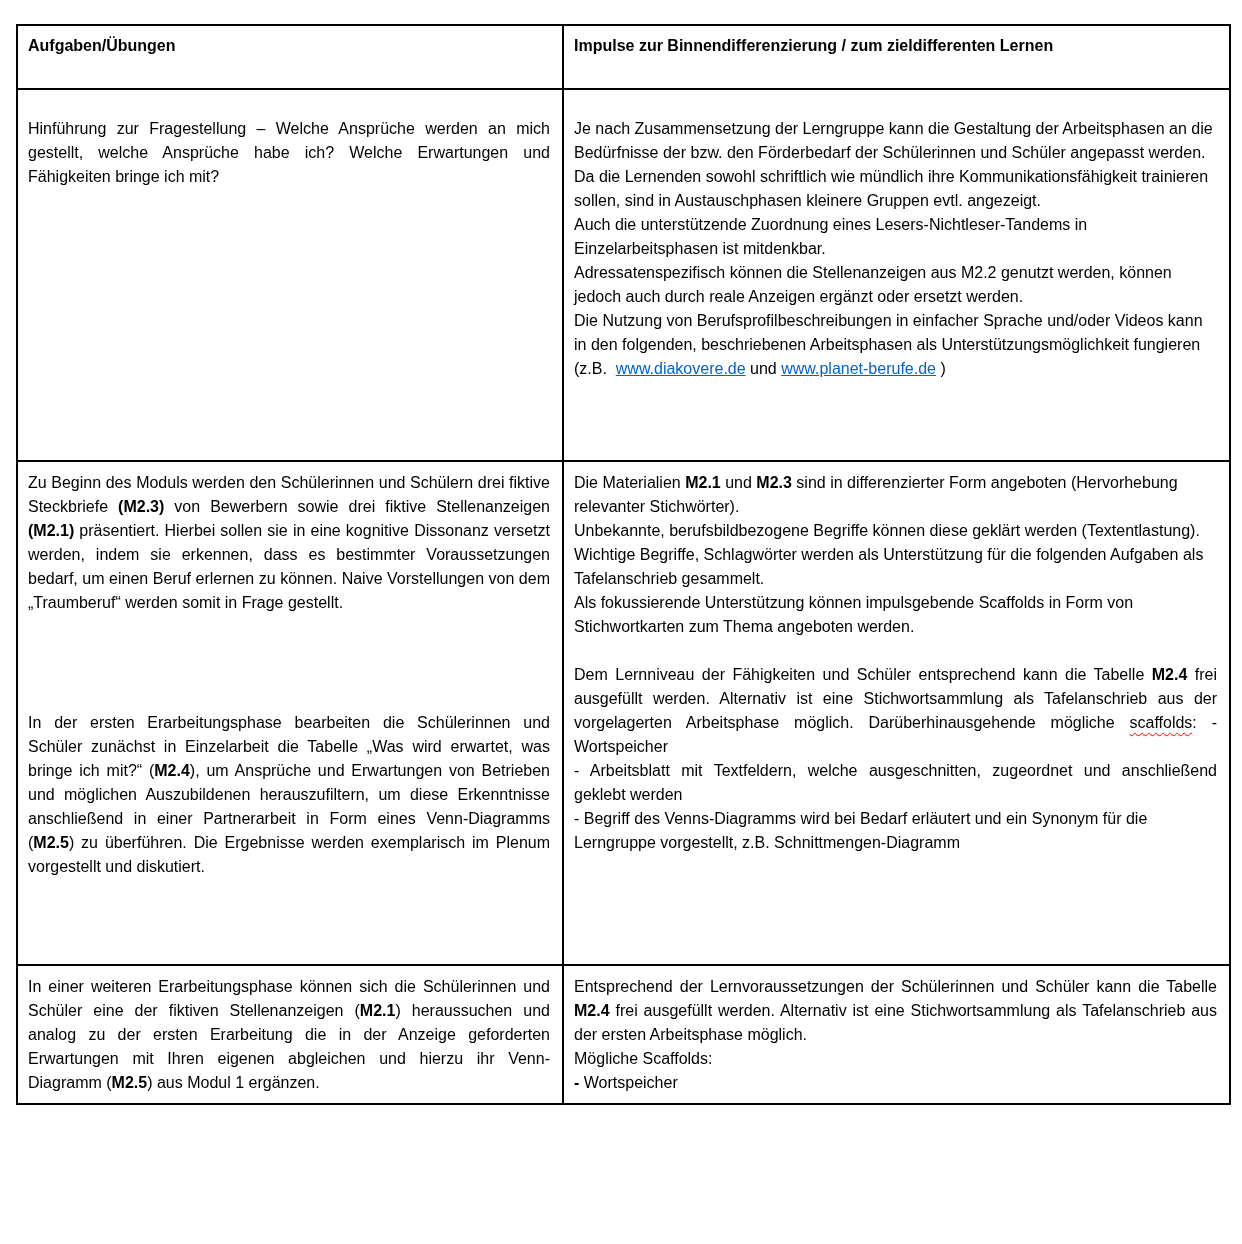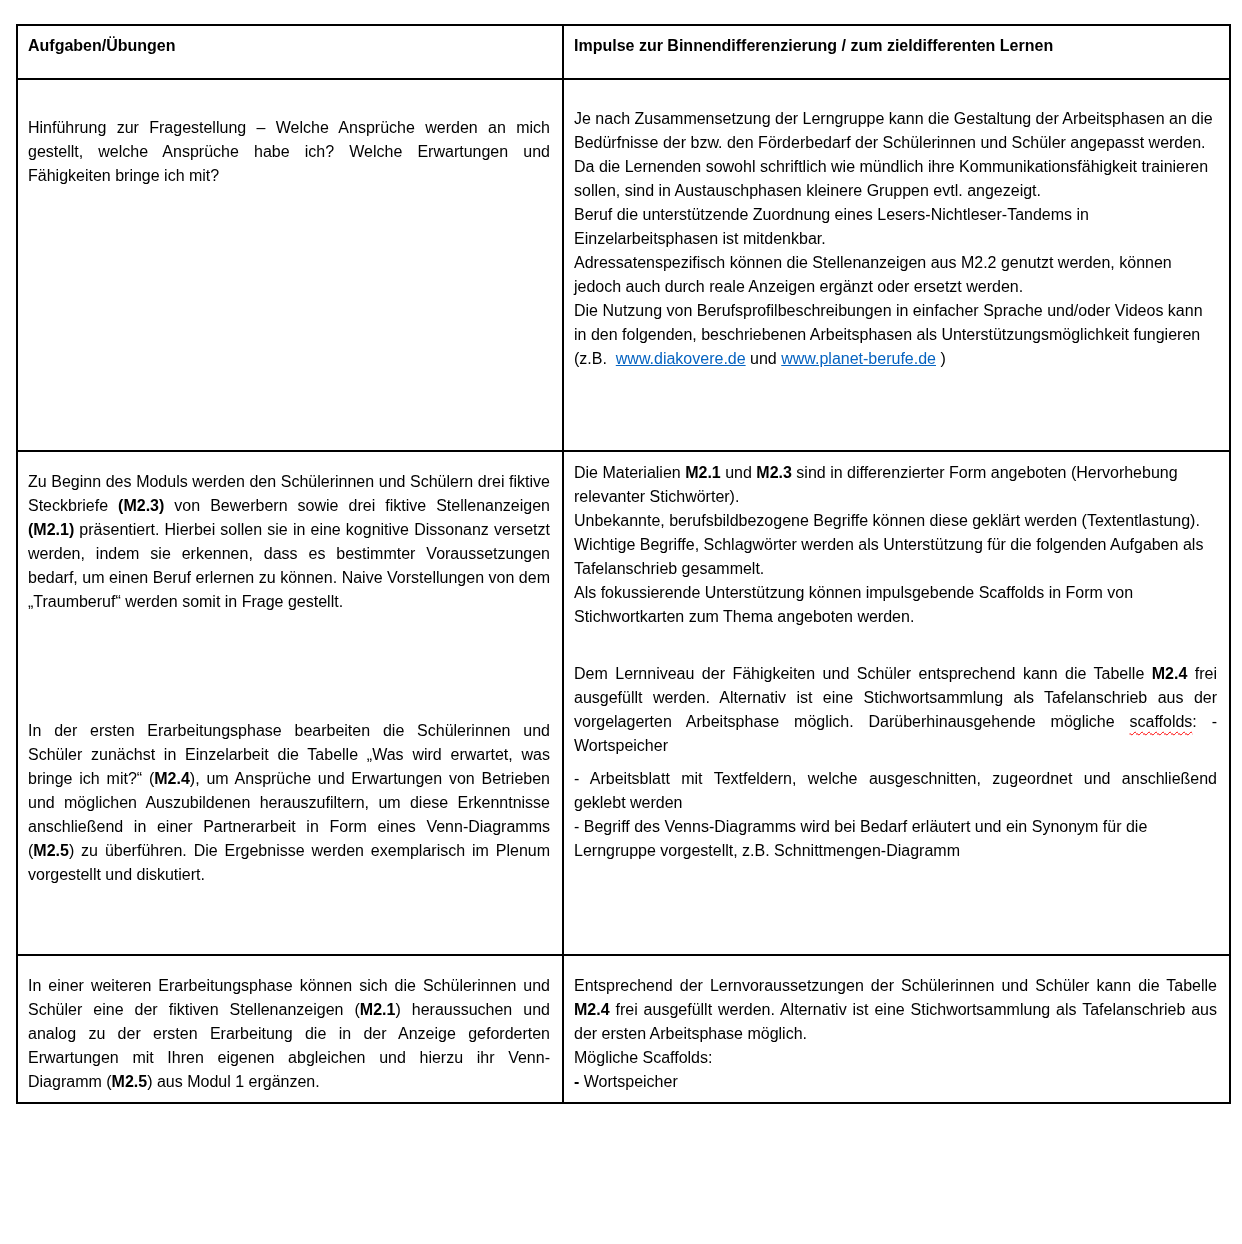--- a/index.html
+++ b/index.html
@@ -32,21 +32,21 @@
     line-height:24px;
     overflow:hidden;
   }
   .doc-table th{
     text-align:left;
     font-weight:bold;
     padding-top:8px;
   }
   td.pad-extra{padding-top:27px;}
   .para{margin:0;}
-  .para.justify{text-align:justify;margin-top:9px;}
+  .para.justify{text-align:justify;}
   .para.empty{min-height:24px;}
   .b{font-weight:bold;}
   .link{
     color:var(--link);
     text-decoration:underline;
     cursor:pointer;
   }
   .misspelled{
     text-decoration:underline;
     text-decoration-style:wavy;
@@ -57,33 +57,33 @@
 </style>
 </head>
 <body>
 
 <table class="doc-table">
   <colgroup>
     <col style="width:546px">
     <col style="width:667px">
   </colgroup>
   <thead>
-    <tr style="height:54px">
+    <tr style="height:64px">
       <th>Aufgaben/Übungen</th>
       <th>Impulse zur Binnendifferenzierung / zum zieldifferenten Lernen</th>
     </tr>
   </thead>
   <tbody>
       <tr style="height: 372px;">
         <td class="pad-extra">
           <p class="para justify"><span>Hinführung zur Fragestellung – Welche Ansprüche werden an mich gestellt, welche Ansprüche habe ich? Welche Erwartungen und Fähigkeiten bringe ich mit?</span></p>
         </td>
         <td class="pad-extra">
           <p class="para"><span>Je nach Zusammensetzung der Lerngruppe kann die Gestaltung der Arbeitsphasen an die Bedürfnisse der bzw. den Förderbedarf der Schülerinnen und Schüler angepasst werden. Da die Lernenden sowohl schriftlich wie mündlich ihre Kommunikationsfähigkeit trainieren sollen, sind in Austauschphasen kleinere Gruppen evtl. angezeigt.</span></p>
-          <p class="para"><span>Beruf die unterstützende Zuordnung eines Lesers-Nichtleser-Tandems in Einzelarbeitsphasen ist mitdenkbar.</span></p>
+          <p class="para"><span>Auch die unterstützende Zuordnung eines Lesers-Nichtleser-Tandems in Einzelarbeitsphasen ist mitdenkbar.</span></p>
           <p class="para"><span>Adressatenspezifisch können die Stellenanzeigen aus M2.2 genutzt werden, können jedoch auch durch reale Anzeigen ergänzt oder ersetzt werden.</span></p>
           <p class="para"><span>Die Nutzung von Berufsprofilbeschreibungen in einfacher Sprache und/oder Videos kann in den folgenden, beschriebenen Arbeitsphasen als Unterstützungsmöglichkeit fungieren (z.B. &nbsp;</span><a href="#" class="link">www.diakovere.de</a><span> und </span><a href="#" class="link">www.planet-berufe.de</a><span> )</span></p>
         </td>
       </tr>
       <tr style="height: 504px;">
         <td>
           <p class="para justify"><span>Zu Beginn des Moduls werden den Schülerinnen und Schülern drei fiktive Steckbriefe </span><span class="b">(M2.3)</span><span> von Bewerbern sowie drei fiktive Stellenanzeigen </span><span class="b">(M2.1)</span><span> präsentiert. Hierbei sollen sie in eine kognitive Dissonanz versetzt werden, indem sie erkennen, dass es bestimmter Voraussetzungen bedarf, um einen Beruf erlernen zu können. Naive Vorstellungen von dem „Traumberuf“ werden somit in Frage gestellt.</span></p>
           <p class="para empty"><span></span></p>
           <p class="para empty"><span></span></p>
           <p class="para empty"><span></span></p>

